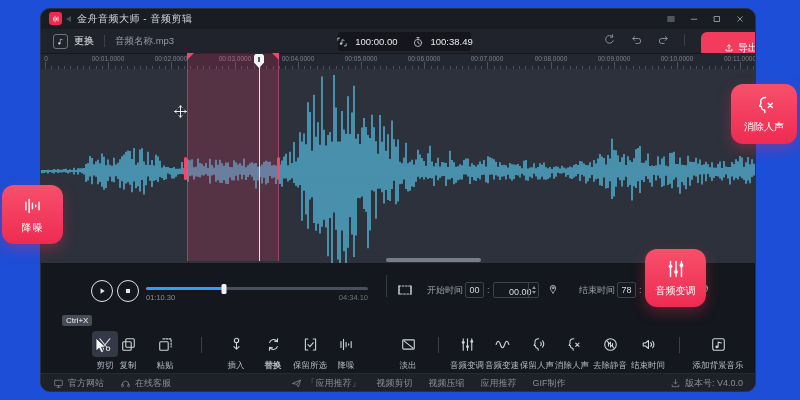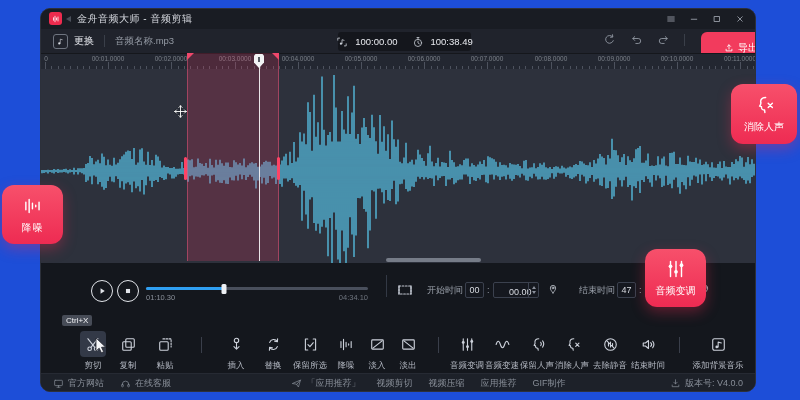--- a/index.html
+++ b/index.html
@@ -384,41 +384,41 @@
             <span class="dn"></span>
           </span>
       </div>
       <i class="ic i12 flag" style="left:506px;">
           <svg viewBox="0 0 20 20" fill="none" stroke="currentColor" stroke-width="1.3" stroke-linecap="round" stroke-linejoin="round">
             <path d="M10 16.6C7.2 13 5.6 10.9 5.6 8.4a4.4 4.4 0 0 1 8.8 0c0 2.5-1.6 4.6-4.4 8.2z"></path>
             <circle cx="10" cy="8.2" r="1.6"></circle>
           </svg>
         </i>
       <span class="trim-lb" style="left:538px;">结束时间</span>
-      <div class="tbox" style="left:576px;width:19px;">47</div>
+      <div class="tbox" style="left:576px;width:19px;">78</div>
       <span class="colon" style="left:598px;">:</span>
       <div class="tbox spin" style="left:604px;width:46px;">
         <span>00.00</span>
         <span class="spincol">
             <span class="up"></span>
             <span class="dn"></span>
           </span>
       </div>
       <i class="ic i12 flag" style="left:658px;">
           <svg viewBox="0 0 20 20" fill="none" stroke="currentColor" stroke-width="1.3" stroke-linecap="round" stroke-linejoin="round">
             <path d="M10 16.6C7.2 13 5.6 10.9 5.6 8.4a4.4 4.4 0 0 1 8.8 0c0 2.5-1.6 4.6-4.4 8.2z"></path>
             <circle cx="10" cy="8.2" r="1.6"></circle>
           </svg>
         </i>
     </div>
 
     <div class="tools">
       <div class="tooltip">Ctrl+X</div>
 
-      <div class="tool" style="left:52px;">
+      <div class="tool" style="left:64px;">
         <div class="tool-ic active">
             <i class="ic i17">
               <svg viewBox="0 0 20 20" fill="none" stroke="currentColor" stroke-width="1.3" stroke-linecap="round" stroke-linejoin="round">
                 <circle cx="5.5" cy="15" r="2.1"></circle>
                 <circle cx="13" cy="15" r="2.1"></circle>
                 <path d="M7 13.3L15.2 3.2 M11.5 13.3L3.3 3.2"></path>
               </svg>
             </i>
           </div>
         <div class="tool-lb">剪切</div>
@@ -450,21 +450,21 @@
         <div class="tool-ic">
             <i class="ic i17">
               <svg viewBox="0 0 20 20" fill="none" stroke="currentColor" stroke-width="1.3" stroke-linecap="round" stroke-linejoin="round">
                 <circle cx="10" cy="5.2" r="2.6"></circle>
                 <path d="M10 7.8v7.4 M7 12.6l3 2.8 3-2.8"></path>
               </svg>
             </i>
           </div>
         <div class="tool-lb">插入</div>
       </div>
-      <div class="tool" style="left:232px;">
+      <div class="tool" style="left:232px;font-weight:bold;">
         <div class="tool-ic">
             <i class="ic i17">
               <svg viewBox="0 0 20 20" fill="none" stroke="currentColor" stroke-width="1.3" stroke-linecap="round" stroke-linejoin="round">
                 <path d="M5.5 7.5a5 5 0 0 1 9-1"></path>
                 <path d="M14.8 3.2l-.2 3.4-3.3-.6"></path>
                 <path d="M14.5 12.5a5 5 0 0 1-9 1"></path>
                 <path d="M5.2 16.8l.2-3.4 3.3.6"></path>
               </svg>
             </i>
           </div>
@@ -484,31 +484,20 @@
 
       <div class="tool" style="left:305px;">
         <div class="tool-ic">
             <i class="ic i17">
               <svg viewBox="0 0 20 20" fill="none" stroke="currentColor" stroke-width="1.3" stroke-linecap="round" stroke-linejoin="round">
                 <path d="M3.5 6.5v7 M6.5 4v12 M9.5 7.5v5 M15.5 6.5v7 M12.5 9.3v1.4"></path>
               </svg>
             </i>
           </div>
         <div class="tool-lb">降噪</div>
-      </div>
-      <div class="tool" style="left:336px;">
-        <div class="tool-ic">
-            <i class="ic i17">
-              <svg viewBox="0 0 20 20" fill="none" stroke="currentColor" stroke-width="1.3" stroke-linecap="round" stroke-linejoin="round">
-                <rect x="3.2" y="4.5" width="13.6" height="11" rx="1"></rect>
-                <path d="M4.6 14.2L15.4 5.8"></path>
-              </svg>
-            </i>
-          </div>
-        <div class="tool-lb">淡入</div>
       </div>
       <div class="tool" style="left:367px;">
         <div class="tool-ic">
             <i class="ic i17">
               <svg viewBox="0 0 20 20" fill="none" stroke="currentColor" stroke-width="1.3" stroke-linecap="round" stroke-linejoin="round">
                 <rect x="3.2" y="4.5" width="13.6" height="11" rx="1"></rect>
                 <path d="M4.6 5.8L15.4 14.2"></path>
               </svg>
             </i>
           </div>

